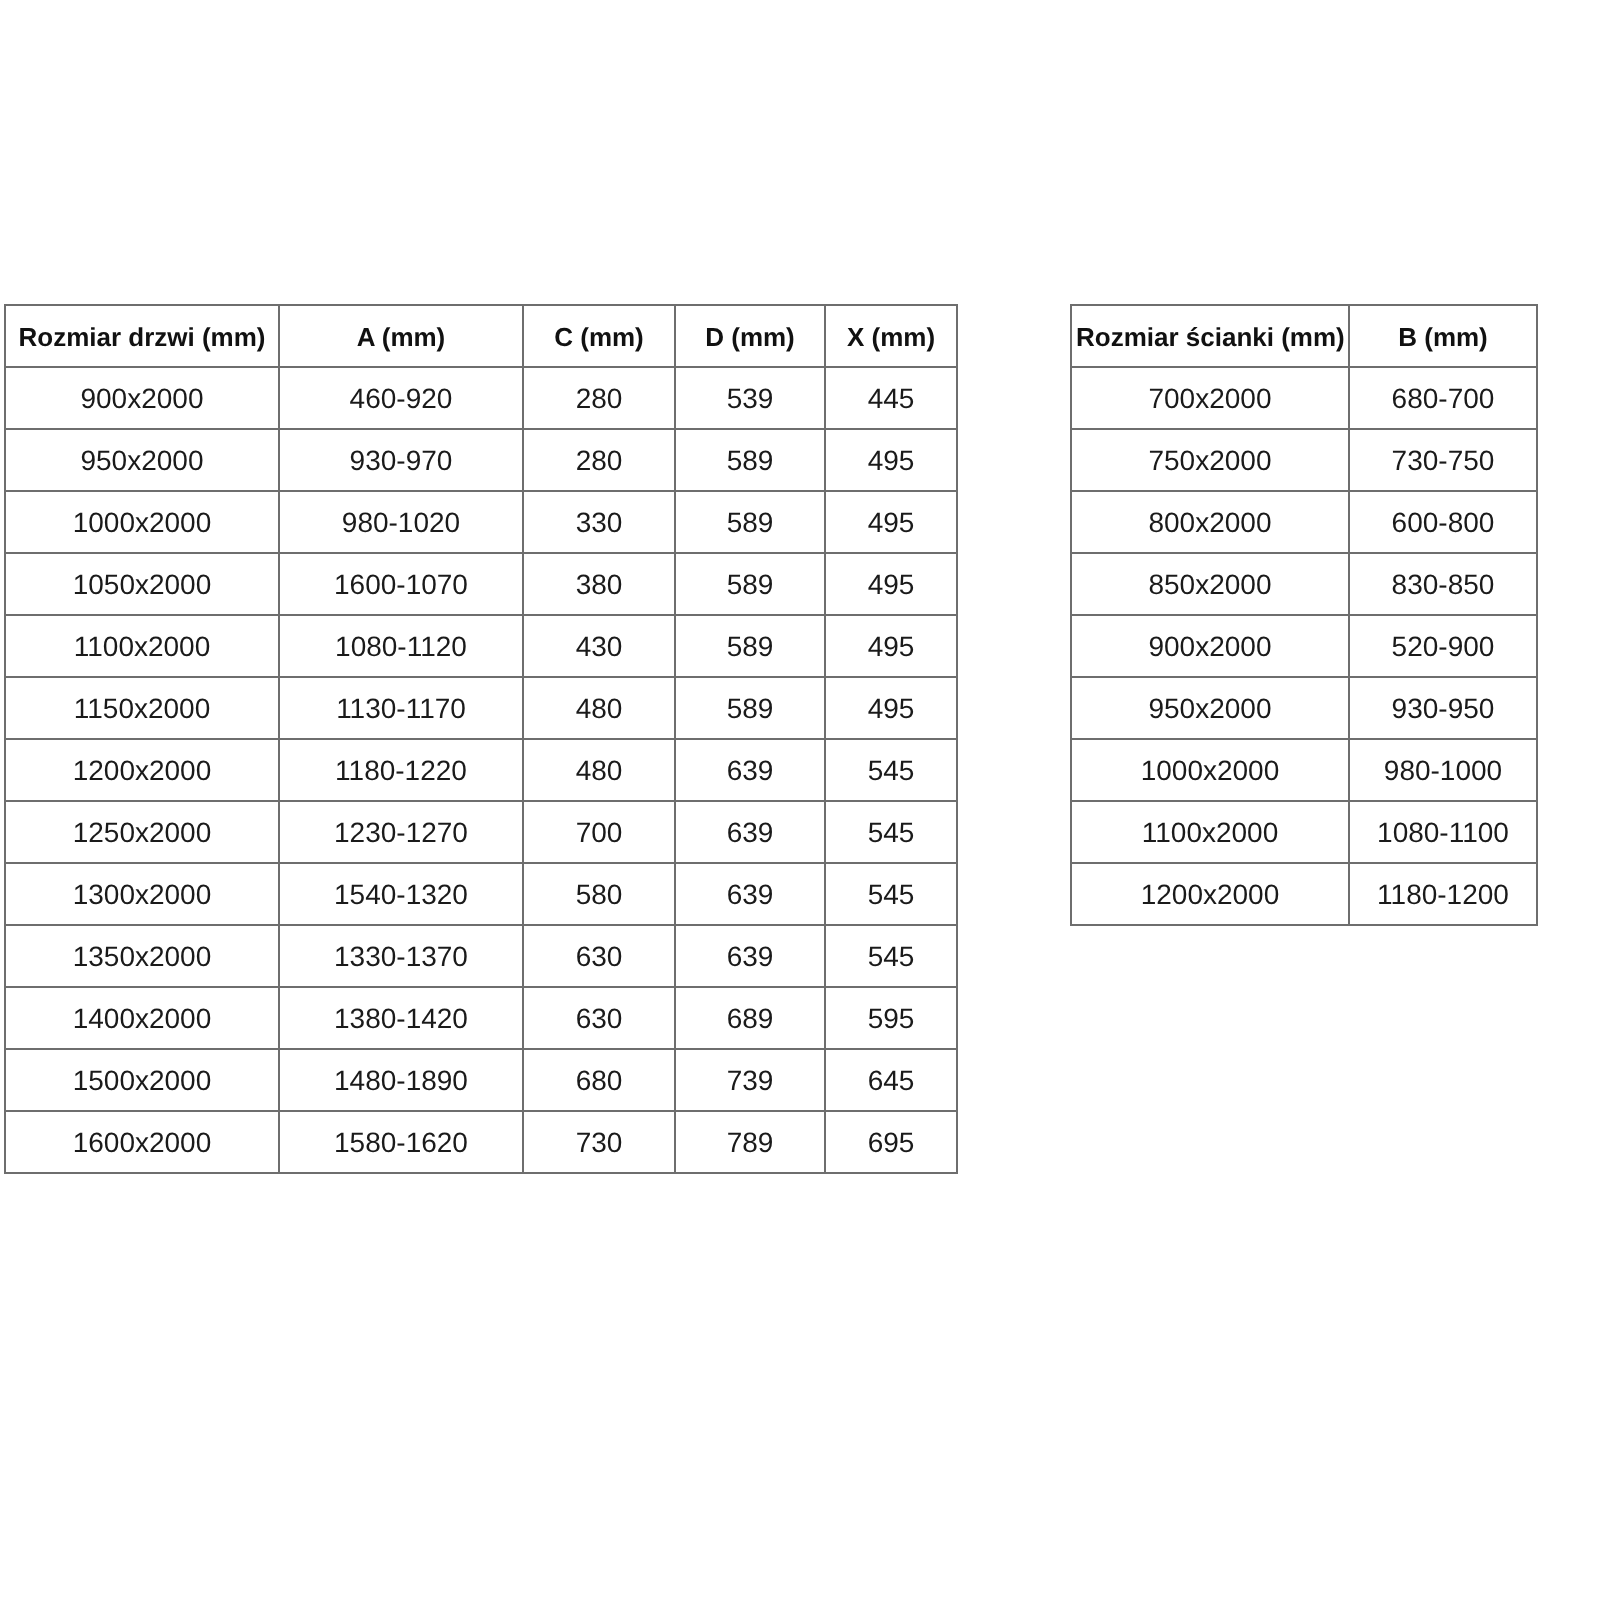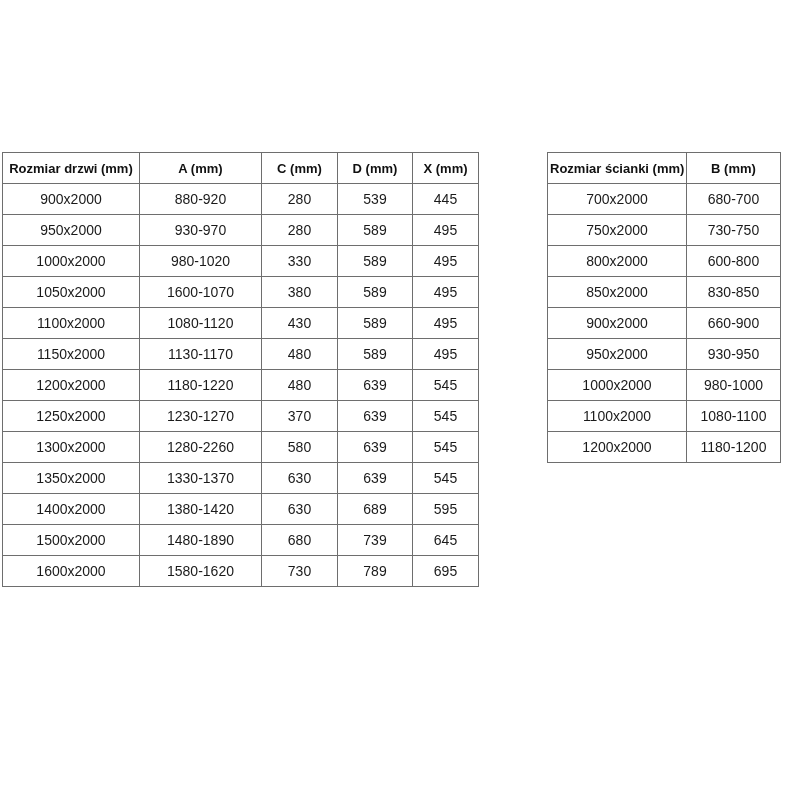--- a/index.html
+++ b/index.html
@@ -40,21 +40,21 @@
     font-size: 14px;
     font-weight: normal;
     color: #1a1a1a;
   }
   #door-table {
     left: 2px;
     top: 152px;
     width: 476px;
   }
   #wall-table {
-    left: 547px;
+    left: 535px;
     top: 152px;
     width: 233px;
   }
 </style>
 </head>
 <body>
 
 <div class="page">
 
   <table id="door-table" class="spec-table">
@@ -70,21 +70,21 @@
           <th>Rozmiar drzwi (mm)</th>
           <th>A (mm)</th>
           <th>C (mm)</th>
           <th>D (mm)</th>
           <th>X (mm)</th>
         </tr>
       </thead>
       <tbody>
         <tr>
           <td>900x2000</td>
-          <td>880-920</td>
+          <td>460-920</td>
           <td>280</td>
           <td>539</td>
           <td>445</td>
         </tr>
         <tr>
           <td>950x2000</td>
           <td>930-970</td>
           <td>280</td>
           <td>589</td>
           <td>495</td>
@@ -120,27 +120,27 @@
         <tr>
           <td>1200x2000</td>
           <td>1180-1220</td>
           <td>480</td>
           <td>639</td>
           <td>545</td>
         </tr>
         <tr>
           <td>1250x2000</td>
           <td>1230-1270</td>
-          <td>370</td>
+          <td>700</td>
           <td>639</td>
           <td>545</td>
         </tr>
         <tr>
           <td>1300x2000</td>
-          <td>1280-2260</td>
+          <td>1540-1320</td>
           <td>580</td>
           <td>639</td>
           <td>545</td>
         </tr>
         <tr>
           <td>1350x2000</td>
           <td>1330-1370</td>
           <td>630</td>
           <td>639</td>
           <td>545</td>
@@ -192,21 +192,21 @@
         <tr>
           <td>800x2000</td>
           <td>600-800</td>
         </tr>
         <tr>
           <td>850x2000</td>
           <td>830-850</td>
         </tr>
         <tr>
           <td>900x2000</td>
-          <td>660-900</td>
+          <td>520-900</td>
         </tr>
         <tr>
           <td>950x2000</td>
           <td>930-950</td>
         </tr>
         <tr>
           <td>1000x2000</td>
           <td>980-1000</td>
         </tr>
         <tr>

